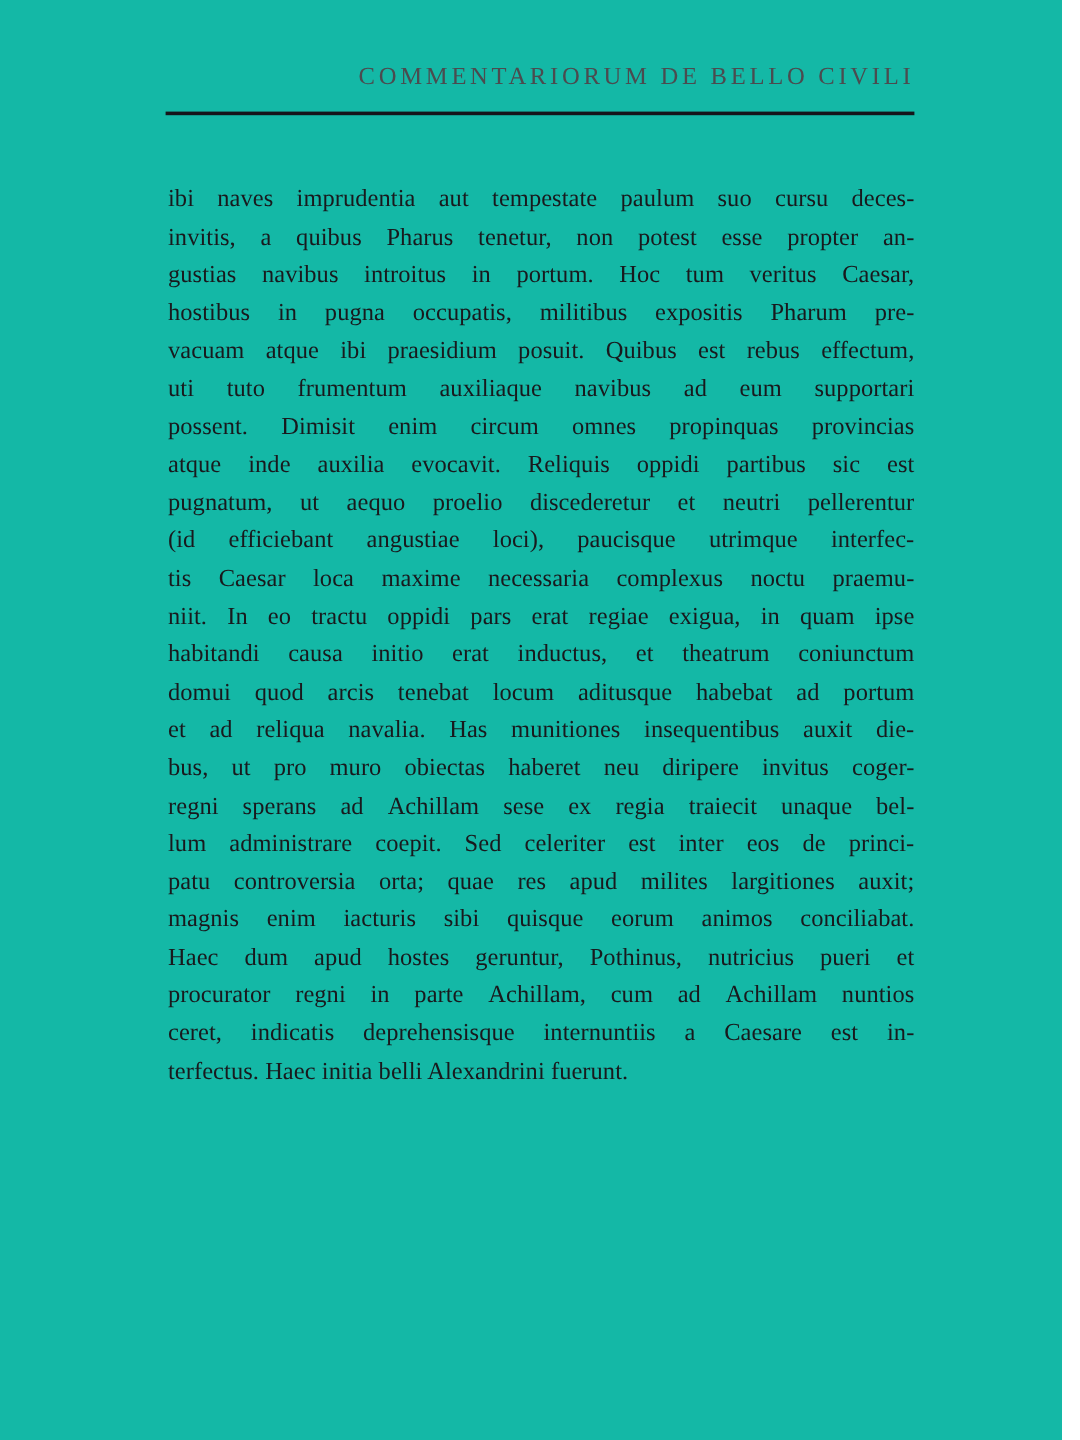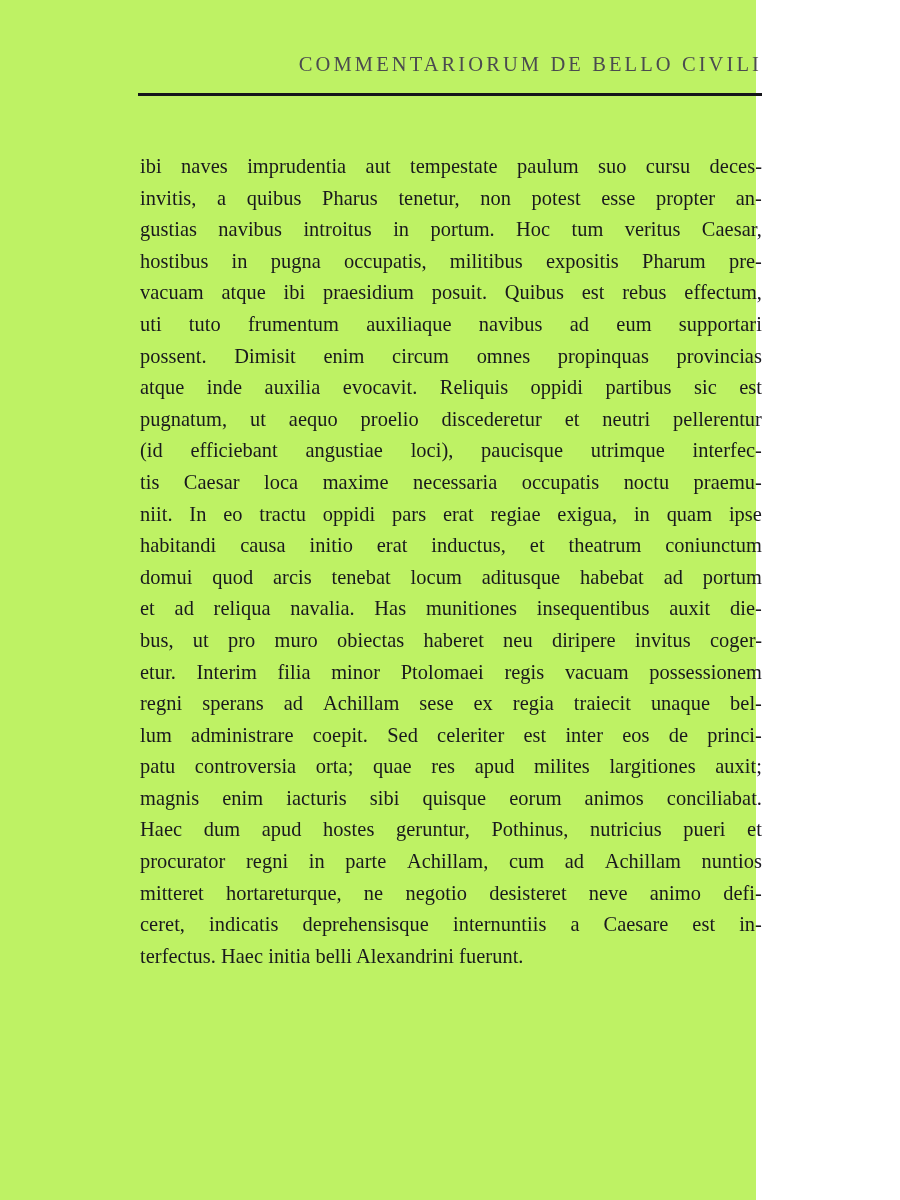--- a/index.html
+++ b/index.html
@@ -11,24 +11,24 @@
     width: 900px;
     height: 1200px;
     overflow: hidden;
     font-family: "Liberation Serif", "DejaVu Serif", serif;
     color: #1a1a1a;
     -webkit-font-smoothing: antialiased;
   }
 
   .page {
     position: relative;
-    width: 756px;
+    width: 885px;
     height: 1200px;
     box-sizing: border-box;
-    background: #bef264;
+    background: #14b8a6;
   }
 
   
   .header-block {
     position: absolute;
     left: 138px;
     top: 54px;
     width: 624px;
   }
   .running-head {
@@ -194,21 +194,21 @@
         <span class="w">paucisque</span>
         <span class="w">utrimque</span>
         <span class="w">interfec-</span>
       </div>
       <div class="text-line justify">
         <span class="w">tis</span>
         <span class="w">Caesar</span>
         <span class="w">loca</span>
         <span class="w">maxime</span>
         <span class="w">necessaria</span>
-        <span class="w">occupatis</span>
+        <span class="w">complexus</span>
         <span class="w">noctu</span>
         <span class="w">praemu-</span>
       </div>
       <div class="text-line justify">
         <span class="w">niit.</span>
         <span class="w">In</span>
         <span class="w">eo</span>
         <span class="w">tractu</span>
         <span class="w">oppidi</span>
         <span class="w">pars</span>
@@ -257,30 +257,20 @@
         <span class="w">pro</span>
         <span class="w">muro</span>
         <span class="w">obiectas</span>
         <span class="w">haberet</span>
         <span class="w">neu</span>
         <span class="w">diripere</span>
         <span class="w">invitus</span>
         <span class="w">coger-</span>
       </div>
       <div class="text-line justify">
-        <span class="w">etur.</span>
-        <span class="w">Interim</span>
-        <span class="w">filia</span>
-        <span class="w">minor</span>
-        <span class="w">Ptolomaei</span>
-        <span class="w">regis</span>
-        <span class="w">vacuam</span>
-        <span class="w">possessionem</span>
-      </div>
-      <div class="text-line justify">
         <span class="w">regni</span>
         <span class="w">sperans</span>
         <span class="w">ad</span>
         <span class="w">Achillam</span>
         <span class="w">sese</span>
         <span class="w">ex</span>
         <span class="w">regia</span>
         <span class="w">traiecit</span>
         <span class="w">unaque</span>
         <span class="w">bel-</span>
@@ -334,30 +324,20 @@
         <span class="w">regni</span>
         <span class="w">in</span>
         <span class="w">parte</span>
         <span class="w">Achillam,</span>
         <span class="w">cum</span>
         <span class="w">ad</span>
         <span class="w">Achillam</span>
         <span class="w">nuntios</span>
       </div>
       <div class="text-line justify">
-        <span class="w">mitteret</span>
-        <span class="w">hortareturque,</span>
-        <span class="w">ne</span>
-        <span class="w">negotio</span>
-        <span class="w">desisteret</span>
-        <span class="w">neve</span>
-        <span class="w">animo</span>
-        <span class="w">defi-</span>
-      </div>
-      <div class="text-line justify">
         <span class="w">ceret,</span>
         <span class="w">indicatis</span>
         <span class="w">deprehensisque</span>
         <span class="w">internuntiis</span>
         <span class="w">a</span>
         <span class="w">Caesare</span>
         <span class="w">est</span>
         <span class="w">in-</span>
       </div>
       <div class="text-line last">terfectus. Haec initia belli Alexandrini fuerunt.</div>

